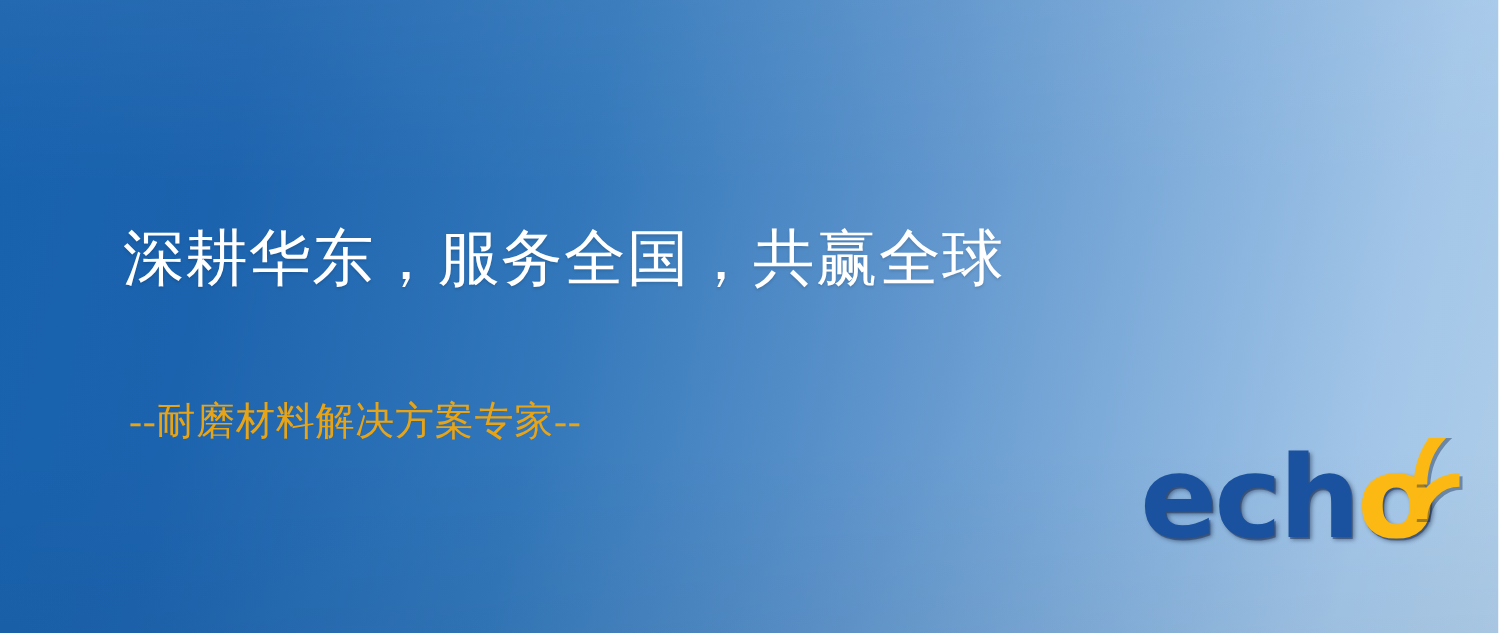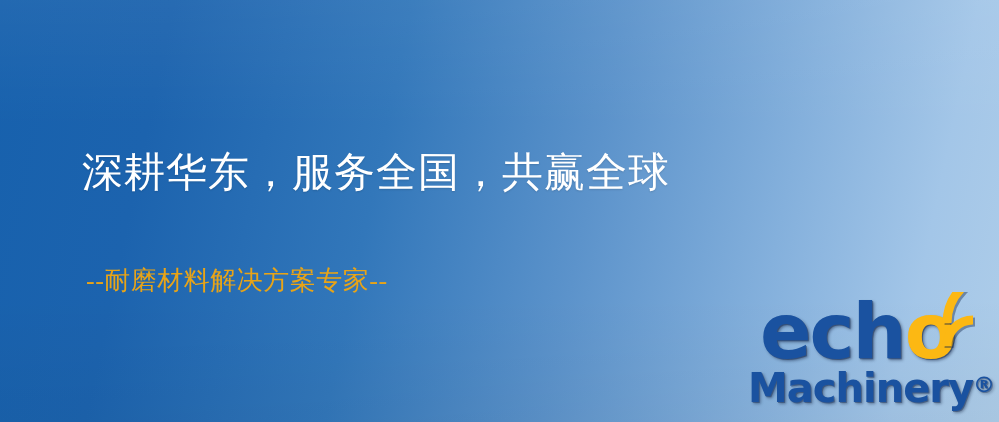--- a/index.html
+++ b/index.html
@@ -148,17 +148,16 @@
           <path d="M 9 33 A 49 49 0 0 1 58 -16"></path>
         </g>
         <g fill="none" stroke="#fcb813" stroke-width="9" stroke-linecap="butt">
           <path d="M 7 54 A 26 26 0 0 1 33 28"></path>
           <path d="M 7 31 A 49 49 0 0 1 56 -18"></path>
         </g>
       </svg>
 
     </div>
 
-    <div id="logo-sub"><span>Machinery</span><span class="reg">®</span></div>
 
   </div>
 
 </div>
 
 </body></html>

